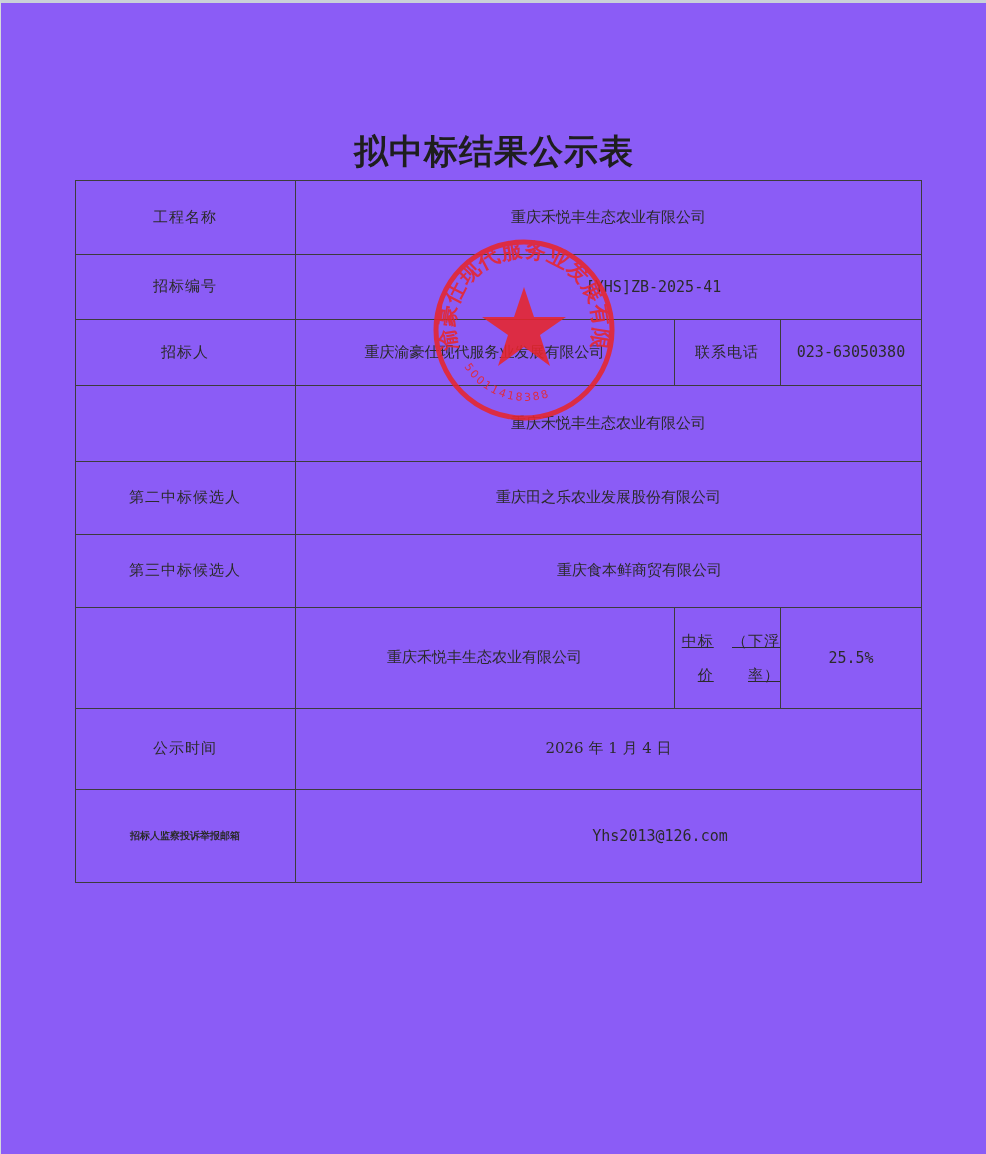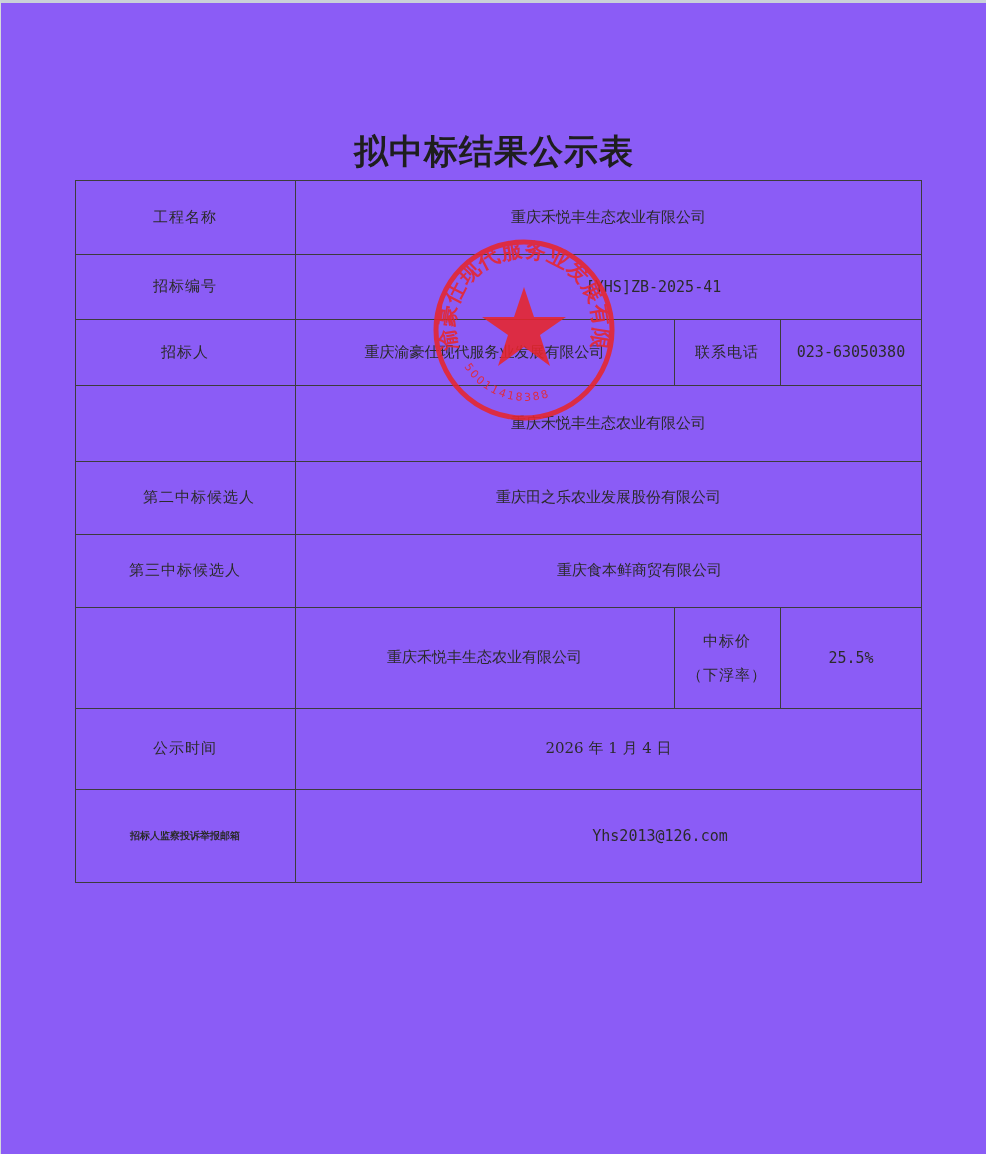--- a/index.html
+++ b/index.html
@@ -59,22 +59,23 @@
     .mono {
       font-family: "DejaVu Sans Mono", "Liberation Mono", monospace;
       font-size: 15px;
     }
     .bold {
       font-family: "DejaVu Sans", "Liberation Sans", sans-serif;
       font-weight: bold;
       font-size: 10px;
     }
     .two-line {
-      flex-direction: column;
+      flex-direction: row;
       line-height: 34px;
+      text-decoration: underline;
     }
     .seal {
       position: absolute;
       left: 428px; top: 232px;
       width: 190px; height: 190px;
       pointer-events: none;
       opacity: 0.88;
     }
   </style>
 </head>
@@ -111,21 +112,21 @@
   <div class="cell label" style="left:74px; top:251px; width:220px; height:65px">招标编号</div>
   <div class="cell mono" style="left:294px; top:251px; width:627px; height:65px; padding-left:90px">[YHS]ZB-2025-41</div>
 
   <div class="cell label" style="left:74px; top:316px; width:220px; height:66px">招标人</div>
   <div class="cell" style="left:294px; top:316px; width:379px; height:66px">重庆渝豪仕现代服务业发展有限公司</div>
   <div class="cell label" style="left:673px; top:316px; width:106px; height:66px">联系电话</div>
   <div class="cell mono" style="left:779px; top:316px; width:142px; height:66px">023-63050380</div>
 
   <div class="cell" style="left:294px; top:382px; width:627px; height:76px">重庆禾悦丰生态农业有限公司</div>
 
-  <div class="cell label" style="left:88px; top:458px; width:220px; height:73px">第二中标候选人</div>
+  <div class="cell label" style="left:74px; top:458px; width:220px; height:73px">第二中标候选人</div>
   <div class="cell label" style="left:74px; top:531px; width:220px; height:73px">第三中标候选人</div>
 
   <div class="cell" style="left:294px; top:458px; width:627px; height:73px">重庆田之乐农业发展股份有限公司</div>
   <div class="cell" style="left:294px; top:531px; width:689px; height:73px">重庆食本鲜商贸有限公司</div>
 
   <div class="cell" style="left:294px; top:604px; width:379px; height:101px">重庆禾悦丰生态农业有限公司</div>
   <div class="cell label two-line" style="left:673px; top:604px; width:106px; height:101px">
     <span>中标价</span>
     <span>（下浮率）</span>
   </div>

